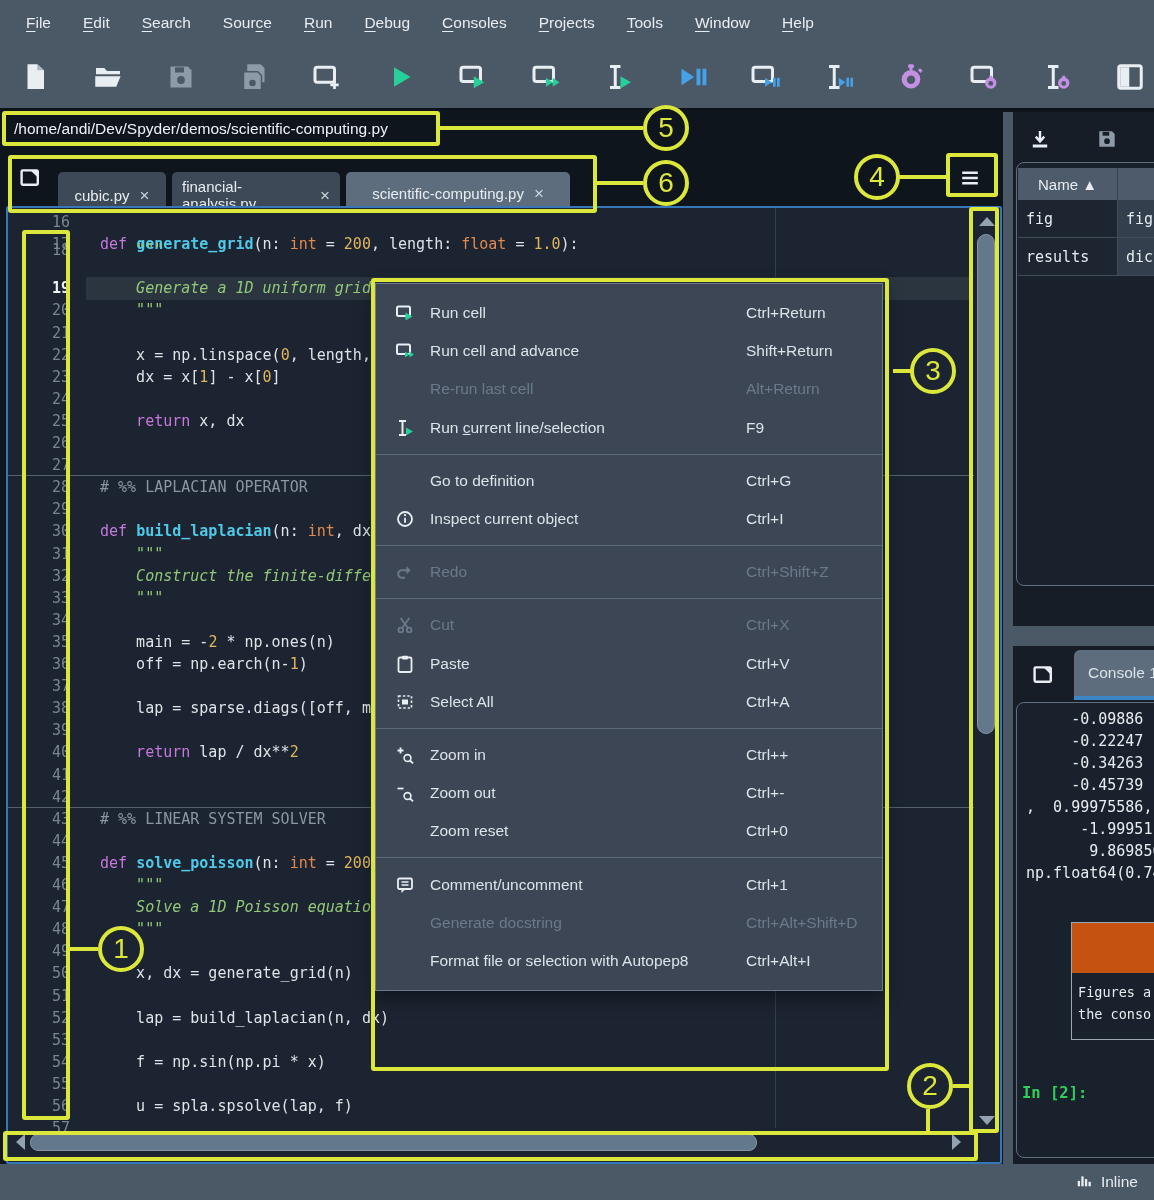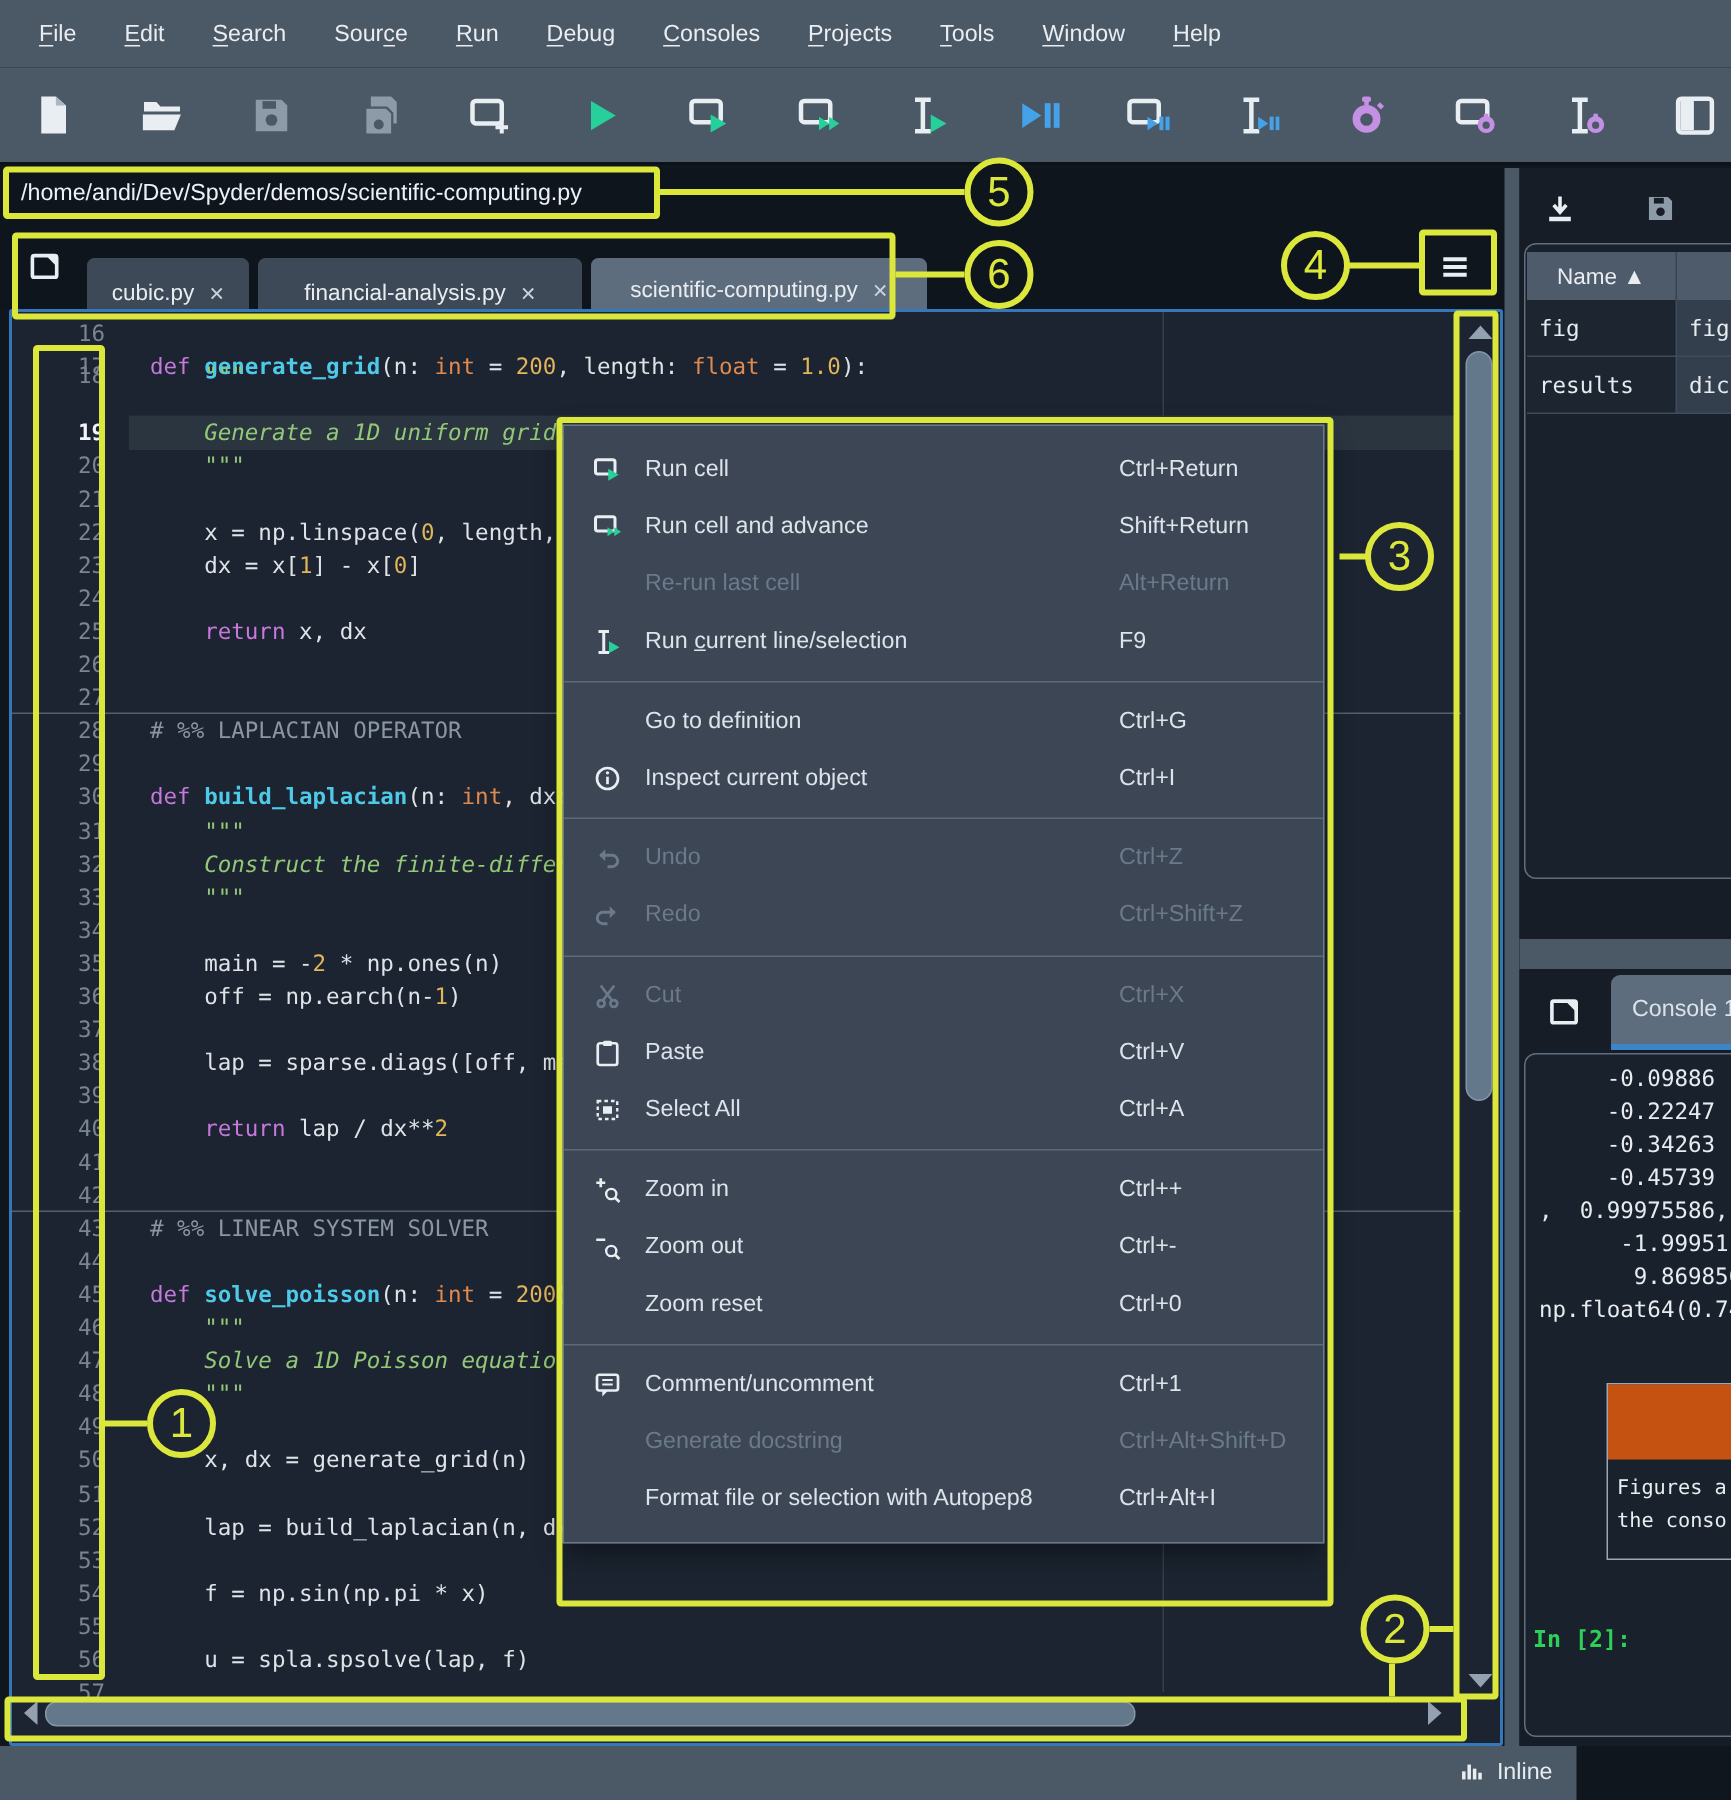--- a/index.html
+++ b/index.html
@@ -65,21 +65,21 @@
   #console-browse { left:1030px; top:662px; width:26px; height:26px; background:none; border:none; }
   #console-tab { left:1074px; top:650px; width:100px; height:50px; background:#5d6d7e; border-radius:6px 6px 0 0; border-bottom:4px solid #3c86c8; color:#dbe3ea; font-size:15.5px; display:flex; align-items:center; padding-left:14px; }
   #console-box { left:1016px; top:702px; width:150px; height:456px; background:#19212c; border:1px solid #5f6f80; border-radius:8px; overflow:hidden; }
   #console-out { position:absolute; left:1026px; top:708px; font-family:"DejaVu Sans Mono", monospace; font-size:15px; line-height:22px; color:#e8ecf0; white-space:pre; }
   #fig-box { left:1071px; top:922px; width:96px; height:118px; border:1px solid #9aa7b4; background:#19212c; }
   #fig-orange { position:absolute; left:0; top:0; right:0; height:50px; }
   #fig-cap { position:absolute; left:6px; top:58px; font-family:"DejaVu Sans Mono", monospace; font-size:13.5px; line-height:22px; color:#e8ecf0; white-space:pre; }
   #prompt { left:1022px; top:1084px; color:#2ed158; font-family:"DejaVu Sans Mono", monospace; font-size:15.5px; font-weight:bold; }
 
   
-  #statusbar { left:0; top:1164px; width:1051px; height:36px; background:#4b5866; display:flex; align-items:center; justify-content:flex-end; padding-right:16px; gap:8px; }
+  #statusbar { left:0; top:1164px; width:1154px; height:36px; background:#4b5866; display:flex; align-items:center; justify-content:flex-end; padding-right:16px; gap:8px; }
   #statusbar span { color:#e6ecf2; font-size:15.5px; }
 
   
   .anno-box { position:absolute; border:4px solid #dce73c; border-radius:3px; z-index:999; pointer-events:none; }
   .anno-line { position:absolute; background:#dce73c; z-index:999; pointer-events:none; }
   .anno-circle { position:absolute; width:46px; height:46px; border:4px solid #dce73c; border-radius:50%; color:#dce73c; font-size:28px; display:flex; align-items:center; justify-content:center; z-index:1000; pointer-events:none; }
 </style>
 </head>
 <body>
 
@@ -248,21 +248,21 @@
       <svg width="24" height="24" viewBox="0 0 20 20">
         <rect x="3" y="4.5" width="13.5" height="12" rx="1" fill="none" stroke="#e9eef3" stroke-width="2"></rect>
         <path d="M10.5 4.5h6v6z" fill="#e9eef3"></path>
       </svg>
     </span></button>
 <div id="tabs" class="abs">
     <div class="tab" style="width: 108px;">
       <span>cubic.py</span>
       <span class="close">×</span>
     </div>
-    <div class="tab" style="width: 216px;">
+    <div class="tab" style="width: 168px;">
       <span>financial-analysis.py</span>
       <span class="close">×</span>
     </div>
     <div class="tab active" style="width: 224px;">
       <span>scientific-computing.py</span>
       <span class="close">×</span>
     </div>
   </div>
 <button id="options-btn" class="abs">
     <span style="display: inline-flex;">
@@ -510,32 +510,20 @@
             <circle cx="10" cy="10" r="7" fill="none" stroke="#e9eef3" stroke-width="1.8"></circle>
             <rect x="9.1" y="8.8" width="1.8" height="5" fill="#e9eef3"></rect>
             <circle cx="10" cy="6.2" r="1.1" fill="#e9eef3"></circle>
           </svg>
         </span>
       </span>
       <span class="lbl">Inspect current object</span>
       <span class="sc">Ctrl+I</span>
     </div>
     <div class="msep"></div>
-    <div class="mi dim">
-      <span class="ic">
-        <span style="display: inline-flex;">
-          <svg width="20" height="20" viewBox="0 0 20 20">
-            <path d="M8.5 4.2L4.5 8.2l4 4z" fill="#6b7a8b"></path>
-            <path d="M5 8.2h8a3.8 3.8 0 0 1 0 7.6h-3" fill="none" stroke="#6b7a8b" stroke-width="2"></path>
-          </svg>
-        </span>
-      </span>
-      <span class="lbl">Undo</span>
-      <span class="sc">Ctrl+Z</span>
-    </div>
     <div class="mi dim">
       <span class="ic">
         <span style="display: inline-flex;">
           <svg width="20" height="20" viewBox="0 0 20 20">
             <path d="M11.5 4.2l4 4-4 4z" fill="#6b7a8b"></path>
             <path d="M15 8.2H7a3.8 3.8 0 0 0 0 7.6h3" fill="none" stroke="#6b7a8b" stroke-width="2"></path>
           </svg>
         </span>
       </span>
       <span class="lbl">Redo</span>

